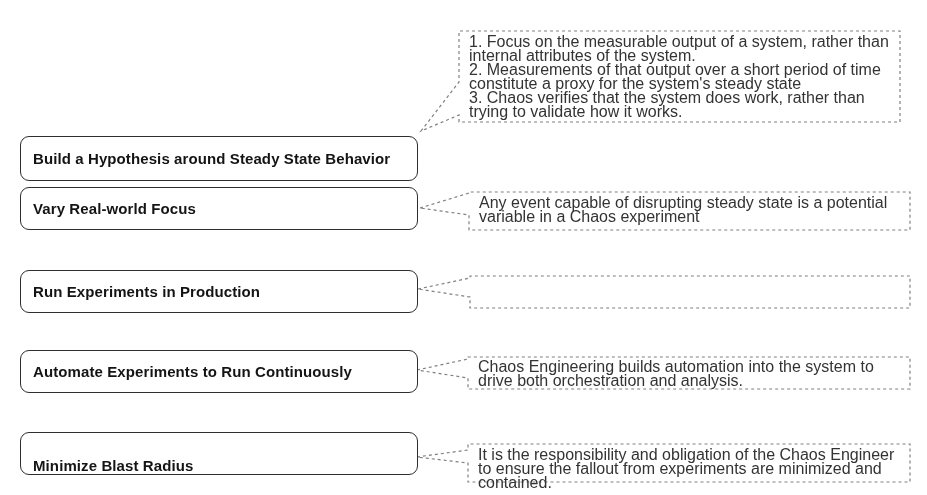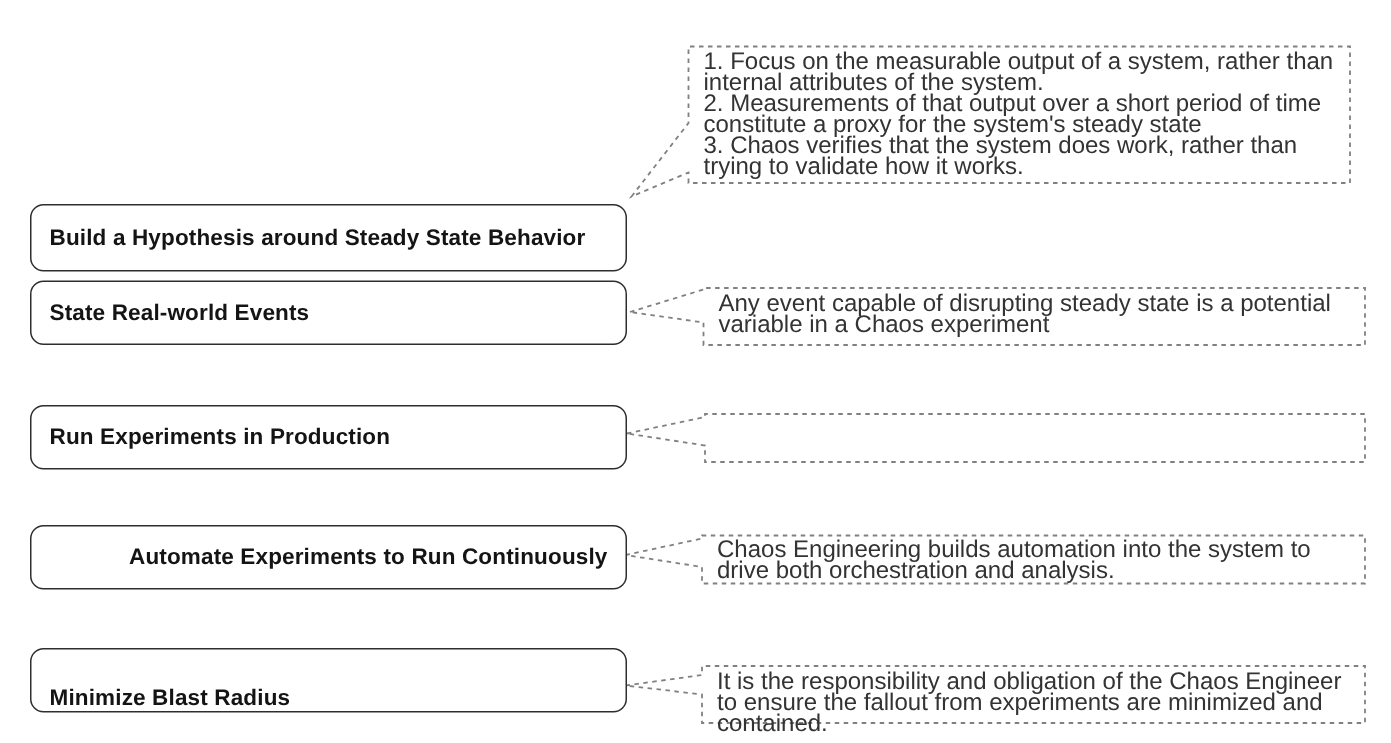--- a/index.html
+++ b/index.html
@@ -49,21 +49,21 @@
     box-sizing:border-box;
     padding:3px 10px;
     font-size:16px;
     line-height:14px;
     color:var(--note-text);
     white-space:pre-line;
   }
   #p1{top:108px;height:45px;margin-top:28px;}
   #p2{top:187px;}
   #p3{top:270px;}
-  #p4{top:350px;justify-content:flex-end;}
+  #p4{top:350px;}
   #p5{top:432px;align-items:flex-end;}
   #n1{left:459px;top:31px;width:441px;height:91px;padding-top:4px;}
   #n2{left:469px;top:192px;width:441px;height:38px;padding-top:4px;}
   #n3{left:470px;top:276px;width:440px;height:32px;}
   #n4{left:468px;top:357px;width:442px;height:32px;}
   #n5{left:468px;top:444px;width:442px;height:38px;padding-top:4px;}
 </style>
 </head>
 <body>
 
@@ -74,21 +74,21 @@
     <path class="callout" d="M420 208 L469 193 L469 192 L910 192 L910 230 L469 230 L469 215 Z"></path>
     <path class="callout" d="M418 289 L470 278 L470 276 L910 276 L910 308 L470 308 L470 297 Z"></path>
     <path class="callout" d="M417 370 L468 359 L468 357 L910 357 L910 389 L468 389 L468 378 Z"></path>
     <path class="callout" d="M417 457 L468 450 L468 444 L910 444 L910 482 L468 482 L468 463 Z"></path>
   </svg>
 
   <div class="principle" id="p1">
     <span class="principle-label">Build a Hypothesis around Steady State Behavior</span>
   </div>
   <div class="principle" id="p2">
-    <span class="principle-label">State Real-world Events</span>
+    <span class="principle-label">Vary Real-world Focus</span>
   </div>
   <div class="principle" id="p3">
     <span class="principle-label">Run Experiments in Production</span>
   </div>
   <div class="principle" id="p4">
     <span class="principle-label">Automate Experiments to Run Continuously</span>
   </div>
   <div class="principle" id="p5">
     <span class="principle-label">Minimize Blast Radius</span>
   </div>

